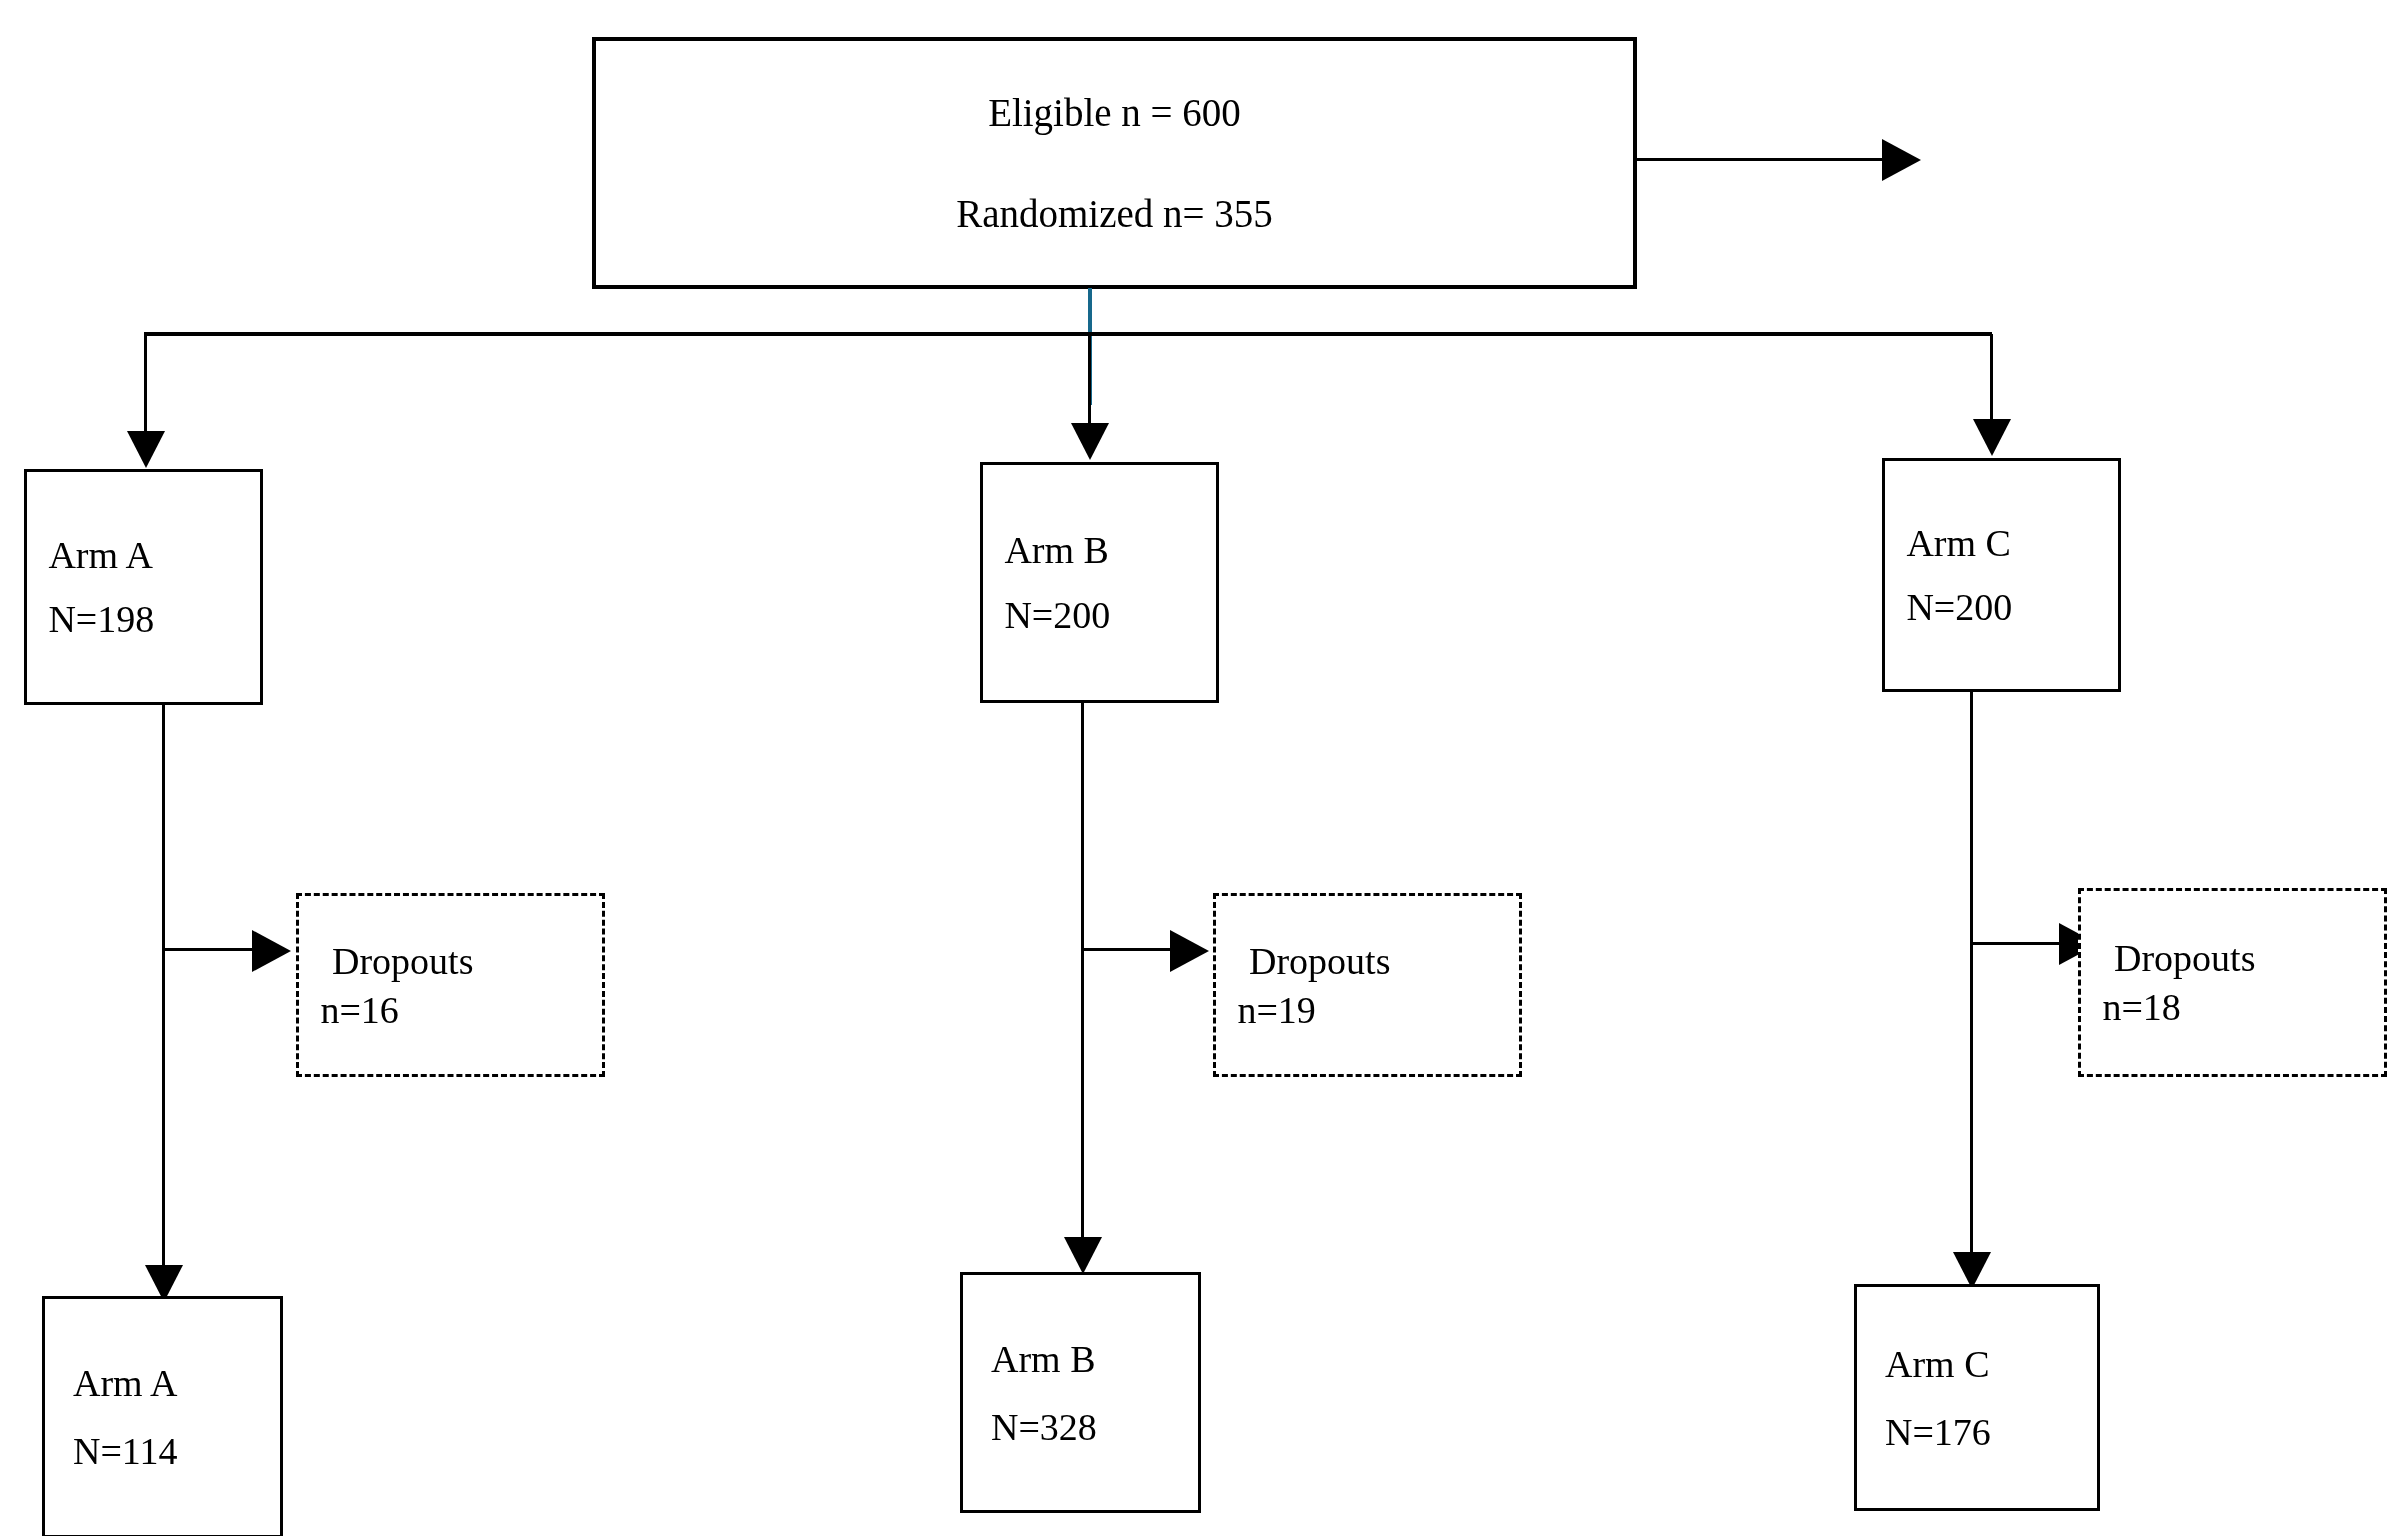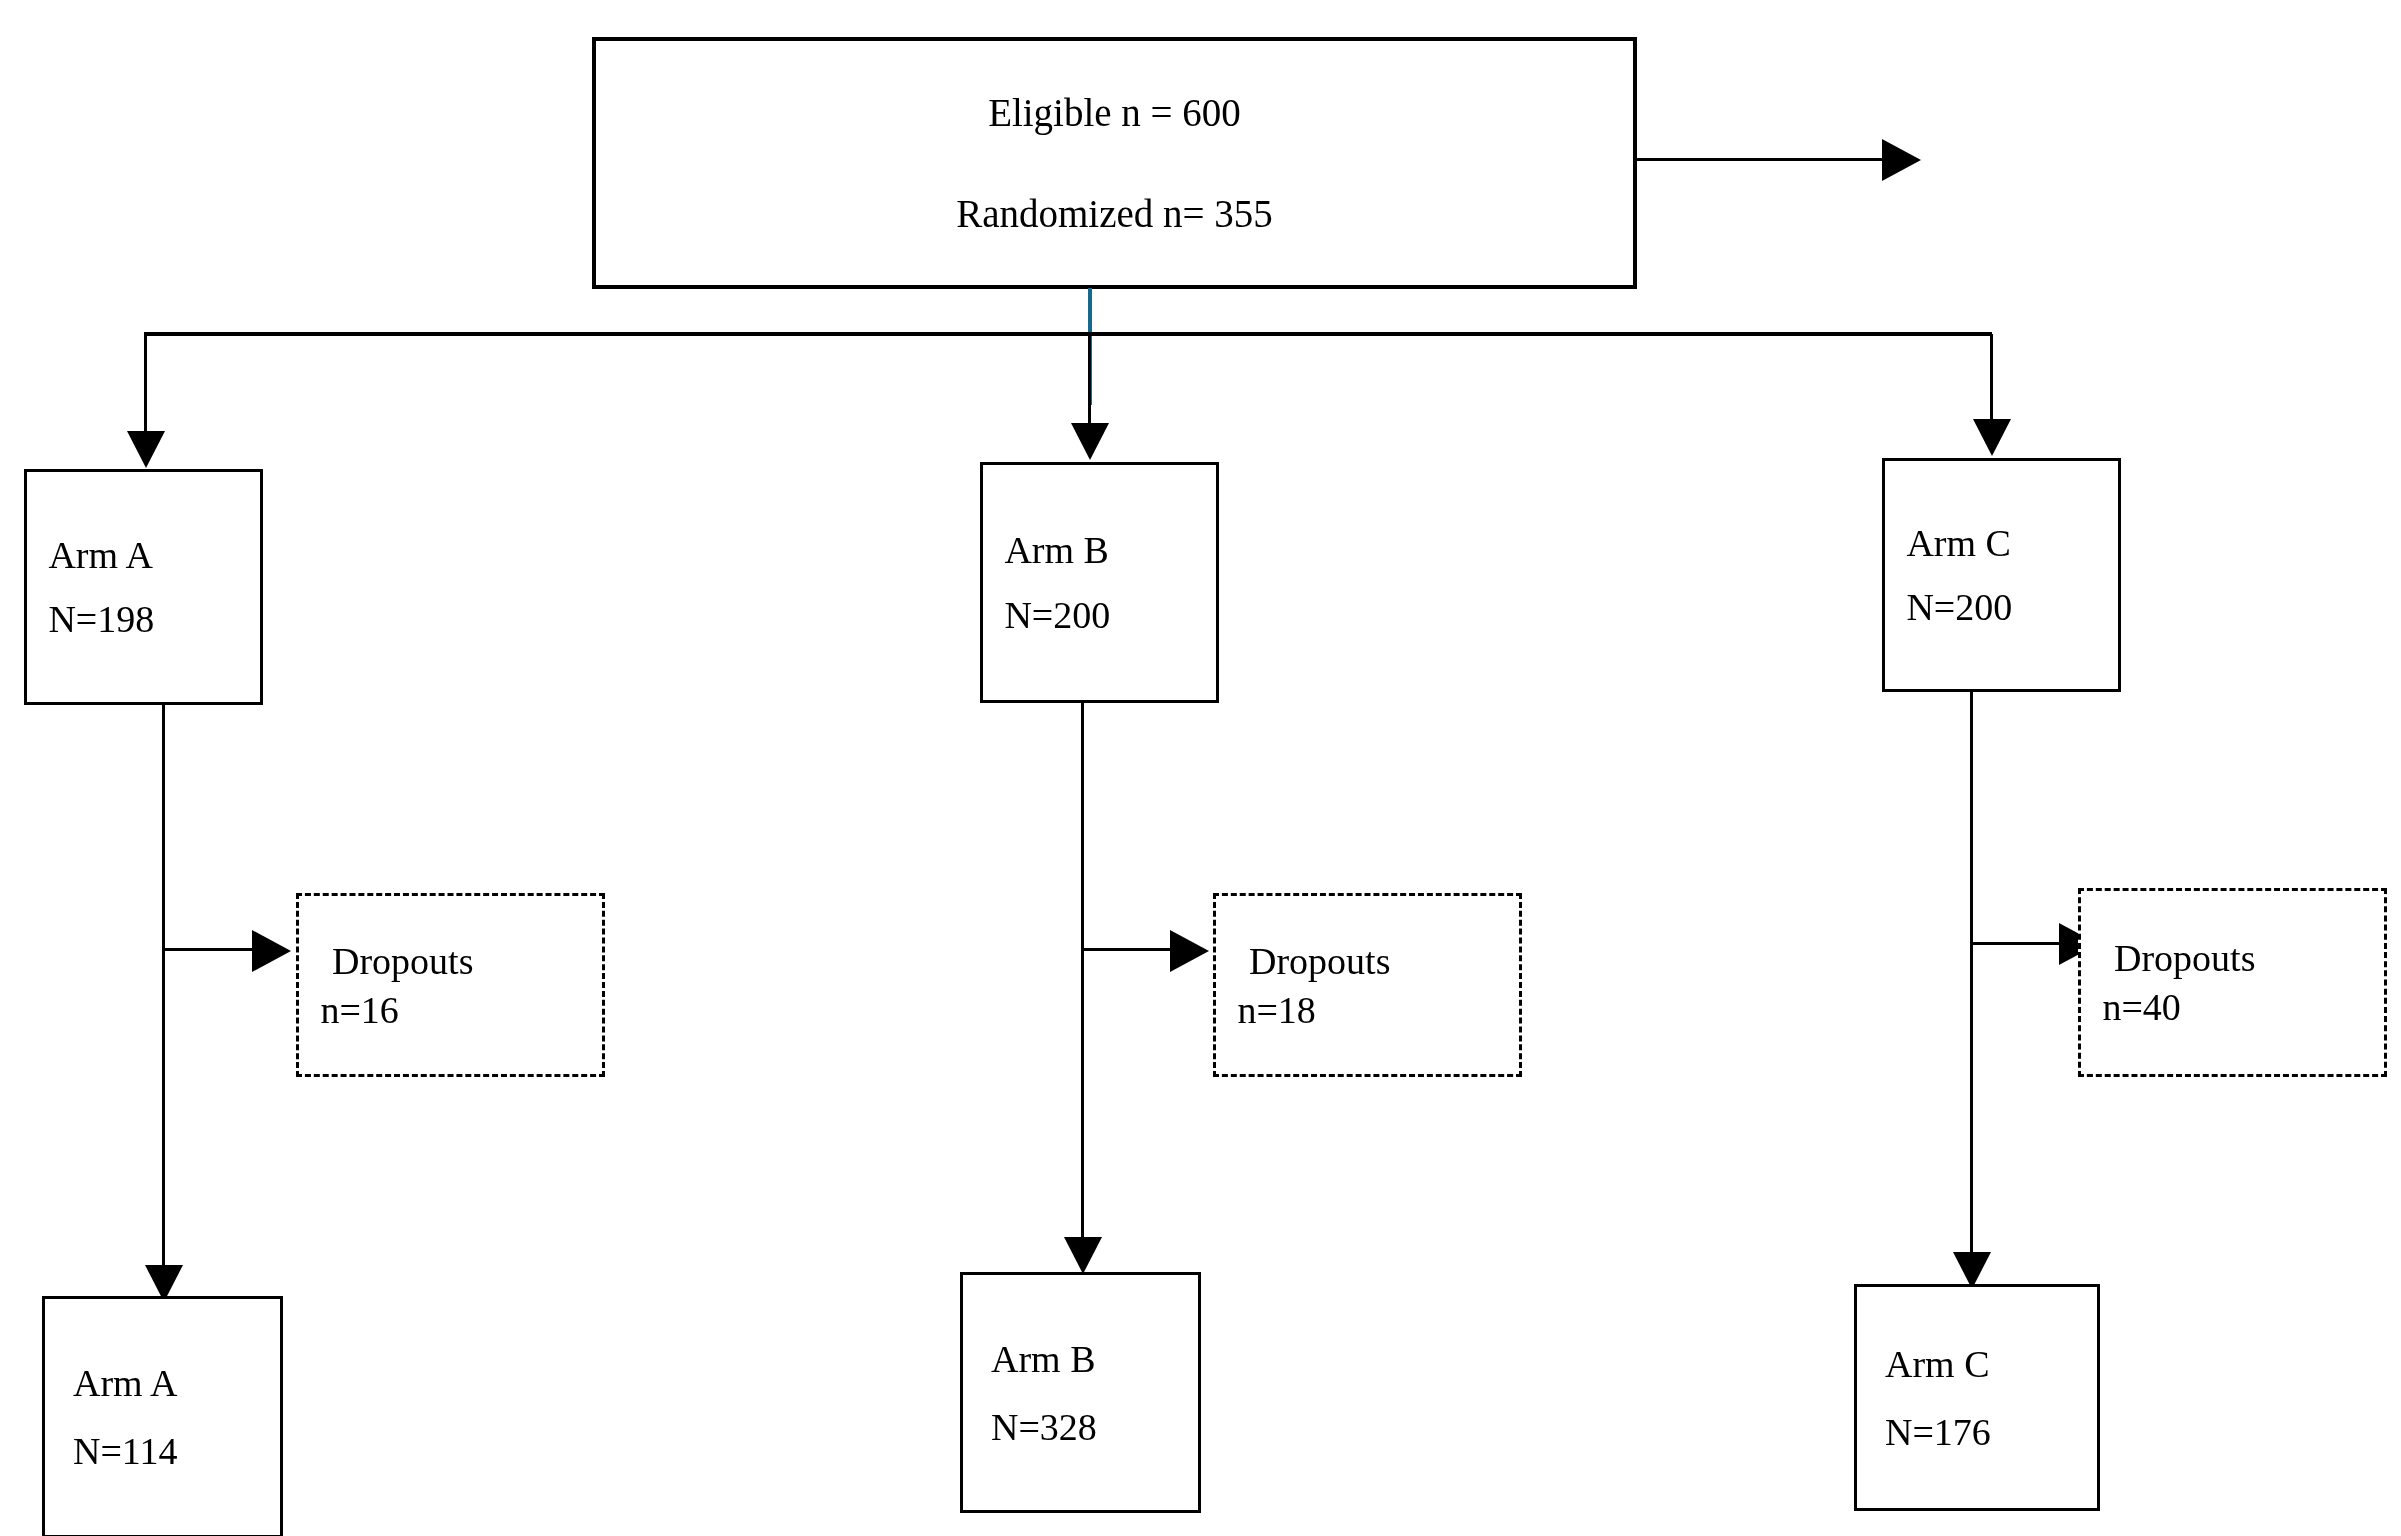--- a/index.html
+++ b/index.html
@@ -185,42 +185,42 @@
   </div>
 
   <div class="conn v drop-black" style="left:1081px; top:702px; height:567px;"></div>
   <div class="arrow down" style="left:1064px; top:1237px;"></div>
 
   <div class="conn h rule-black" style="left:1081px; top:948px; width:107px;"></div>
   <div class="arrow right" style="left:1170px; top:930px;"></div>
 
   <div class="node box-dropout" style="left:1213px; top:893px; width:309px; height:184px;">
     <span class="line l1">Dropouts</span>
-    <span class="line l2">n=18</span>
+    <span class="line l2">n=19</span>
   </div>
 
   <div class="node box-arm-final" style="left:960px; top:1272px; width:241px; height:241px;">
     <span class="line l1">Arm B</span>
     <span class="line l2">N=328</span>
   </div>
 
   <div class="node box-arm" style="left:1882px; top:458px; width:239px; height:234px;">
     <span class="line l1">Arm C</span>
     <span class="line l2">N=200</span>
   </div>
 
   <div class="conn v drop-black" style="left:1970px; top:692px; height:592px;"></div>
   <div class="arrow down" style="left:1953px; top:1252px;"></div>
 
   <div class="conn h rule-black" style="left:1970px; top:942px; width:107px;"></div>
   <div class="arrow right" style="left:2059px; top:923px;"></div>
 
   <div class="node box-dropout" style="left:2078px; top:888px; width:309px; height:189px;">
     <span class="line l1">Dropouts</span>
-    <span class="line l2">n=40</span>
+    <span class="line l2">n=18</span>
   </div>
 
   <div class="node box-arm-final" style="left:1854px; top:1284px; width:246px; height:227px;">
     <span class="line l1">Arm C</span>
     <span class="line l2">N=176</span>
   </div>
 
 </div>
 
 

